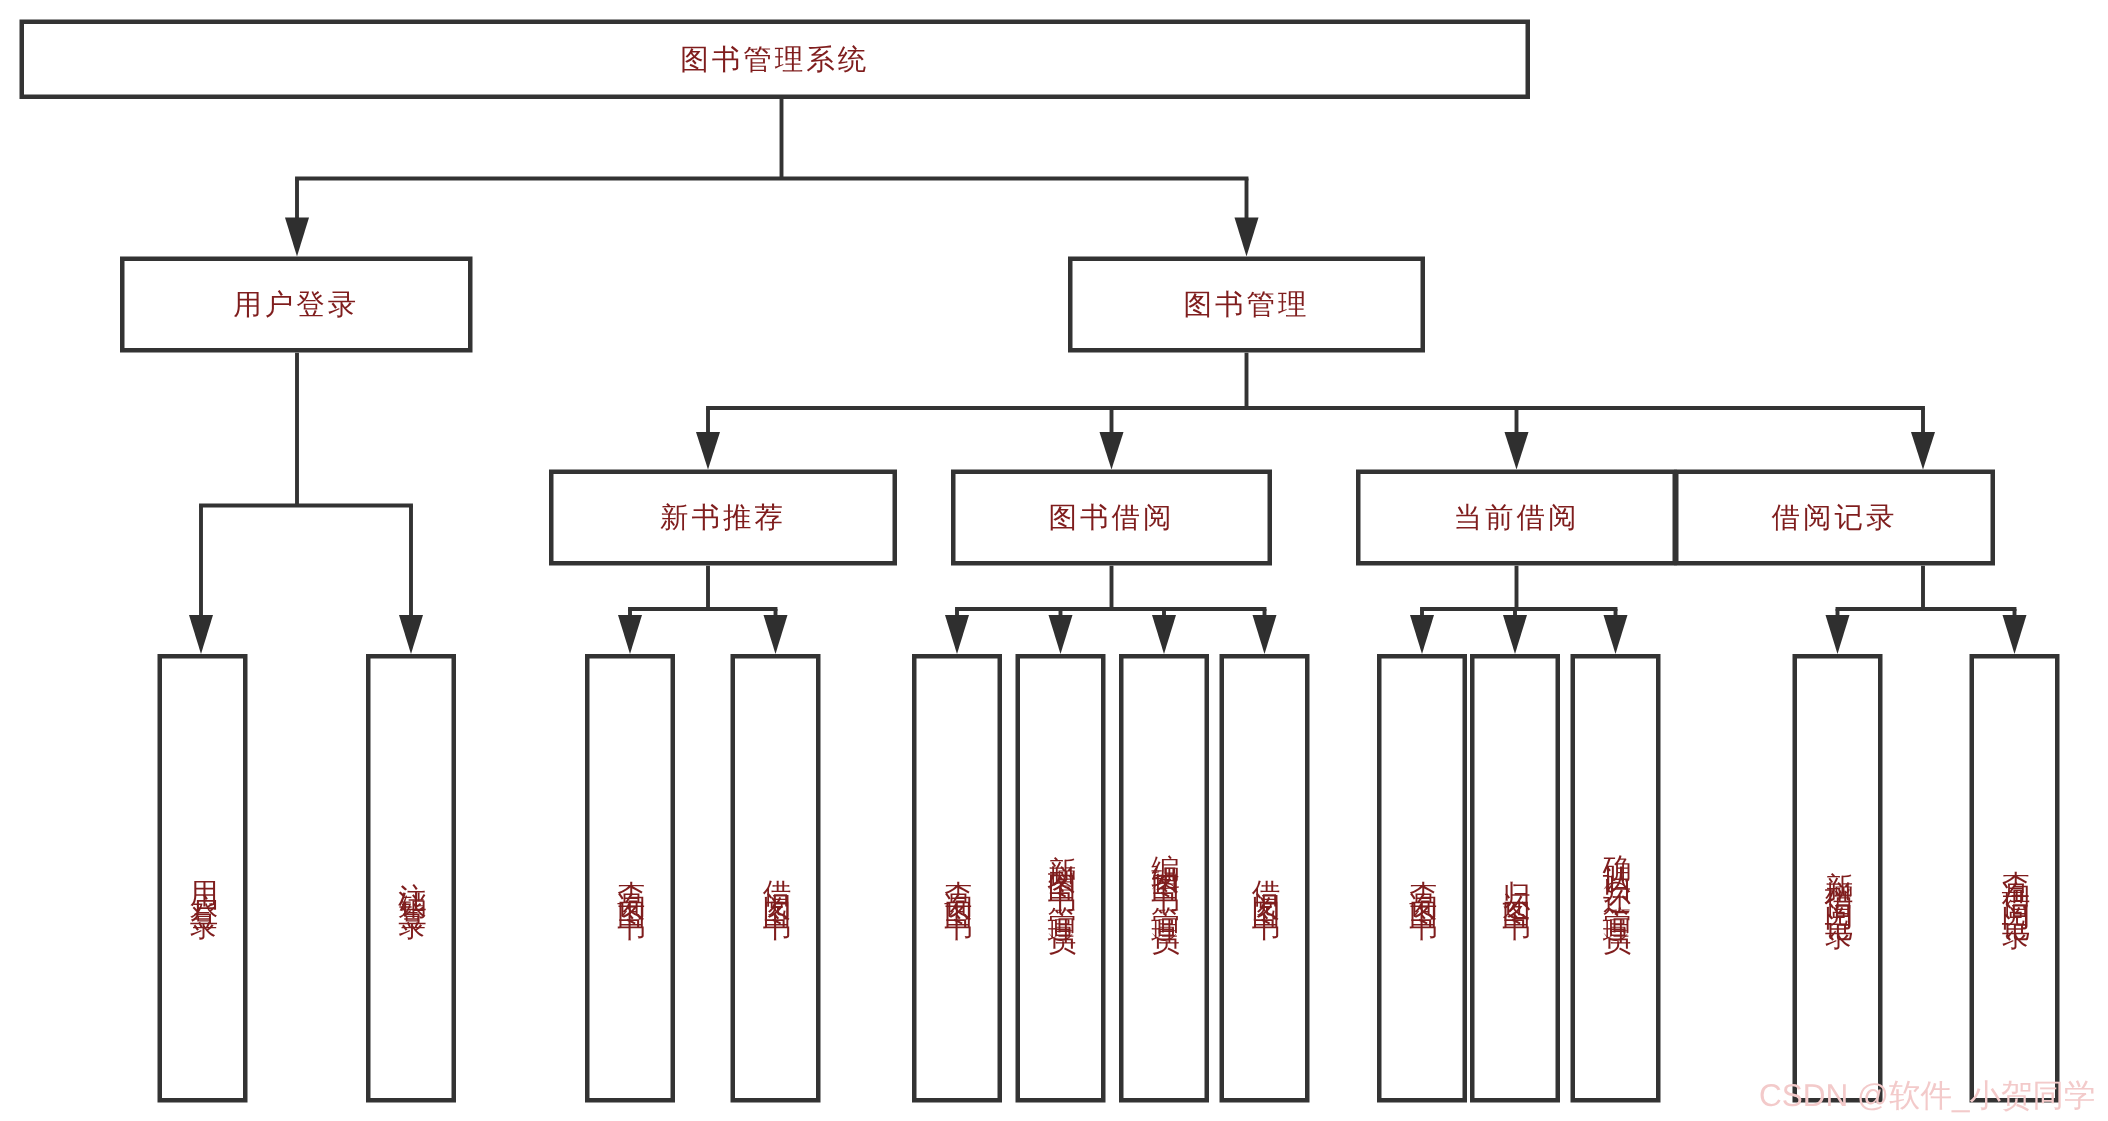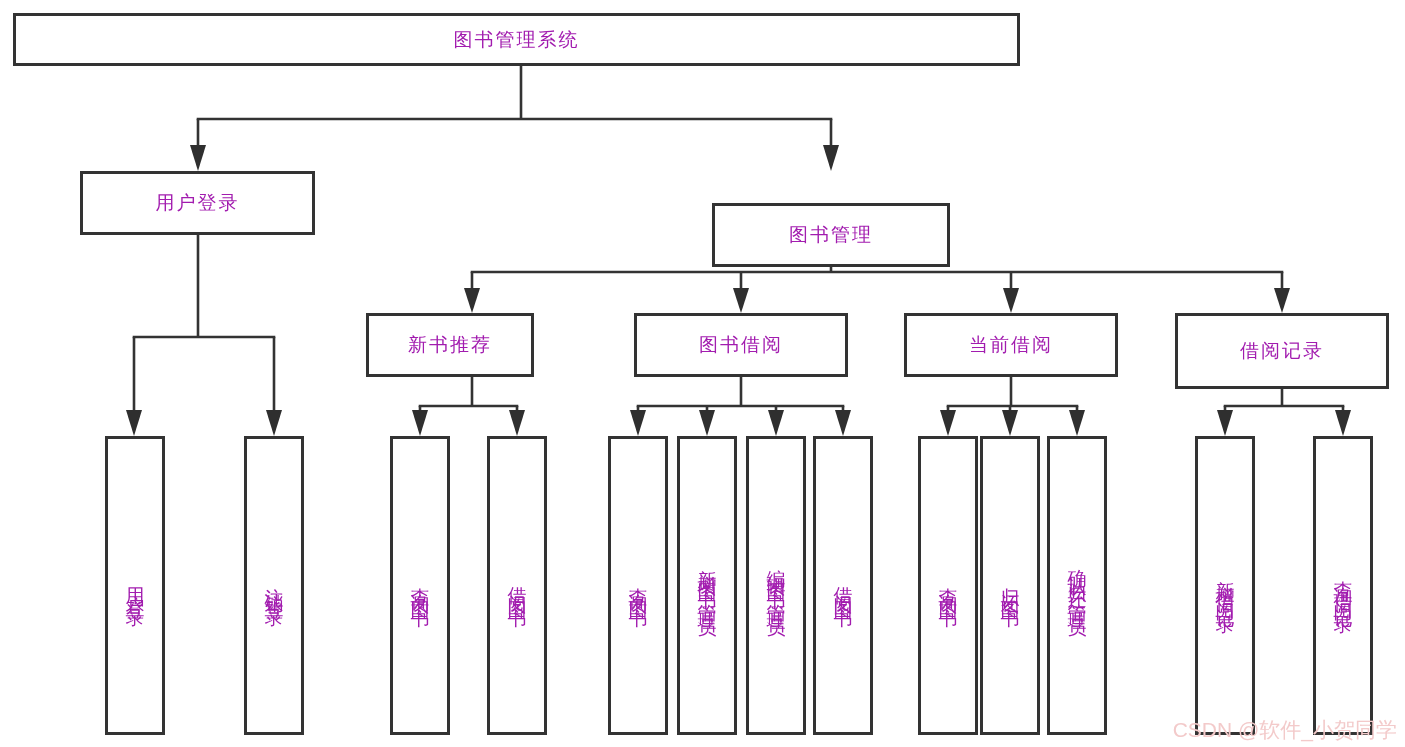--- a/index.html
+++ b/index.html
@@ -24,46 +24,46 @@
     z-index: 1;
   }
   .node {
     position: absolute;
     box-sizing: border-box;
     border: 3px solid #333333;
     background: #ffffff;
     display: flex;
     align-items: center;
     justify-content: center;
-    color: #a21caf;
+    color: #7f1d1d;
     z-index: 2;
   }
   .node .hlabel {
     font-size: 19px;
     letter-spacing: 2px;
     white-space: nowrap;
   }
   .node .vlabel {
     writing-mode: vertical-rl;
     text-orientation: mixed;
     font-size: 19px;
     letter-spacing: 7px;
     line-height: 1.15;
     white-space: nowrap;
   }
   
   .n-root   { left: 13px;   top: 13px;  width: 1007px; height: 53px; }
   
   .n-l2a    { left: 80px;   top: 171px; width: 235px;  height: 64px; }
-  .n-l2b    { left: 712px;  top: 171px; width: 238px;  height: 64px; margin-top: 32px; }
-  
-  .n-l3a    { left: 366px;  top: 313px; width: 168px;  height: 64px; }
+  .n-l2b    { left: 712px;  top: 171px; width: 238px;  height: 64px; }
+  
+  .n-l3a    { left: 366px;  top: 313px; width: 232px;  height: 64px; }
   .n-l3b    { left: 634px;  top: 313px; width: 214px;  height: 64px; }
   .n-l3c    { left: 904px;  top: 313px; width: 214px;  height: 64px; }
-  .n-l3d    { left: 1175px; top: 313px; width: 214px;  height: 76px; align-items: center; }
+  .n-l3d    { left: 1116px; top: 313px; width: 214px;  height: 64px; align-items: center; }
   
   .leaf     { top: 436px; height: 299px; width: 60px; }
   .n-g1a { left: 105px; }
   .n-g1b { left: 244px; }
   .n-g2a { left: 390px; }
   .n-g2b { left: 487px; }
   .n-g3a { left: 608px; }
   .n-g3b { left: 677px; }
   .n-g3c { left: 746px; }
   .n-g3d { left: 813px; }

